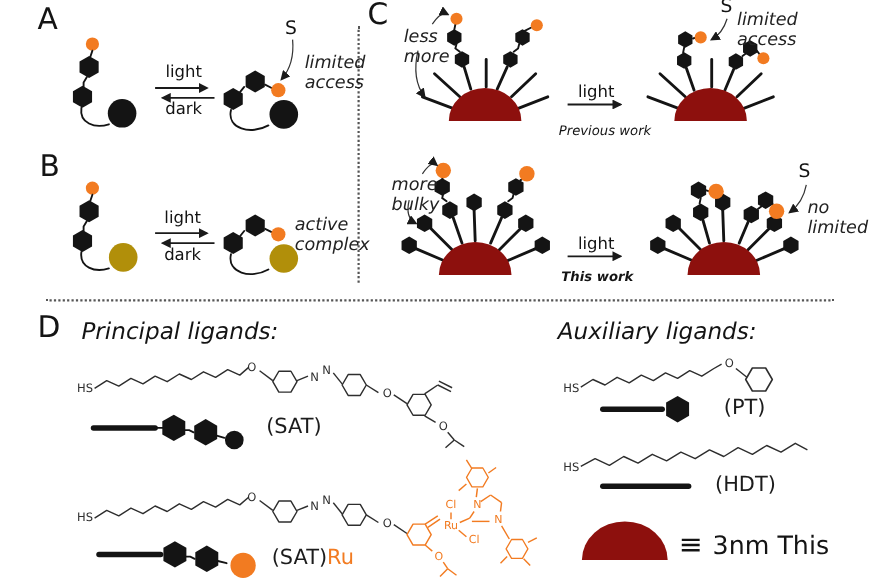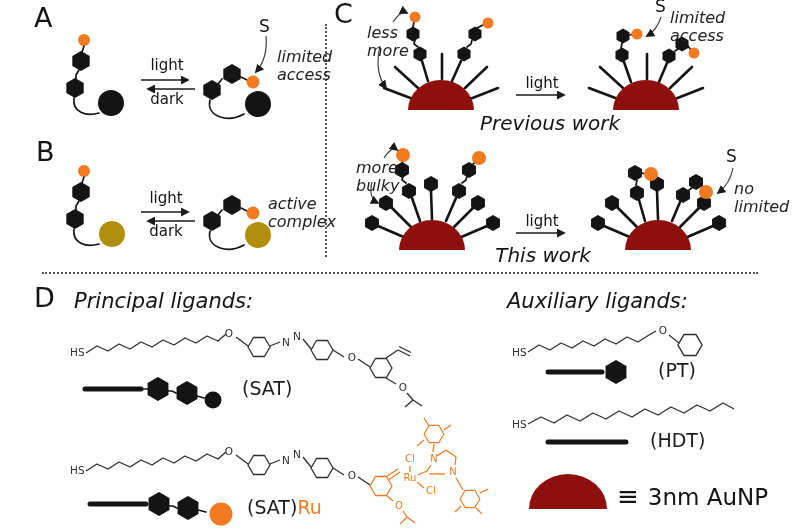--- a/index.html
+++ b/index.html
@@ -4,21 +4,21 @@
 <style>
   html,body{margin:0;padding:0;background:#fff;}
   #stage{position:relative;width:800px;height:530px;background:#fff;overflow:hidden;
          font-family:"DejaVu Sans",sans-serif;color:#141414;}
   #art{position:absolute;left:0;top:0;}
   .txt{position:absolute;white-space:pre;line-height:1.05;}
   .panel-letter{font-size:27px;font-weight:500;}
   .rx{font-size:15px;transform:translateX(-50%);}
   .sub{font-size:17px;}
   .note{font-style:italic;font-size:16px;line-height:1.15;white-space:normal;color:#222;}
-  .cap{font-style:italic;font-size:20px;transform:translateX(-50%);white-space:pre;}
+  .cap{font-style:italic;font-size:12px;transform:translateX(-50%);white-space:pre;}
   .heading{font-size:21px;font-style:italic;}
   .lig{font-size:19px;color:#1c1c1c;}
   .legend{font-size:23px;display:flex;align-items:center;gap:9px;}
   .legend .eq{font-size:26px;}
   .orange-text{color:var(--orange);}
   .vline{position:absolute;left:325px;top:24px;height:233px;border-left:2px dotted #555;}
   .hline{position:absolute;left:42px;top:272px;width:716px;border-top:2px dotted #555;}
   
   .blk{fill:var(--ink);}
   .oc{fill:var(--orange);}
@@ -354,29 +354,29 @@
 <div class="txt note" style="left:367px;top:24px;width:42px;">less more</div>
 <div class="txt rx" style="left:542px;top:76px;">light</div>
 <div class="txt sub" style="left:655px;top:-2px;">S</div>
 <div class="txt note" style="left:670px;top:9px;width:48px;">limited access</div>
 <div class="txt cap" style="left:550px;top:113px;">Previous work</div>
 
 <div class="txt note" style="left:356px;top:159px;width:46px;">more bulky</div>
 <div class="txt rx" style="left:542px;top:214px;">light</div>
 <div class="txt sub" style="left:726px;top:148px;">S</div>
 <div class="txt note" style="left:734px;top:180px;width:44px;">no limited</div>
-<div class="txt cap" style="left:543px;top:245px;">This work</div>
+<div class="txt cap" style="left:543px;top:245px;font-weight:bold;">This work</div>
 
 <div class="txt panel-letter" style="left:34px;top:284px;">D</div>
 <div class="txt heading" style="left:74px;top:290px;">Principal ligands:</div>
 <div class="txt heading" style="left:507px;top:290px;">Auxiliary ligands:</div>
 
 <div class="txt lig" style="left:242px;top:379px;">(SAT)</div>
 <div class="txt lig" style="left:247px;top:498px;"><span>(SAT)</span><span class="orange-text">Ru</span></div>
 <div class="txt lig" style="left:658px;top:361px;">(PT)</div>
 <div class="txt lig" style="left:650px;top:431px;">(HDT)</div>
 
 <div class="txt legend" style="left:617px;top:483px;">
   <span class="eq">≡</span>
-  <span>3nm AuNP</span>
+  <span>3nm This</span>
 </div>
 
 </div>
 
 </body></html>

